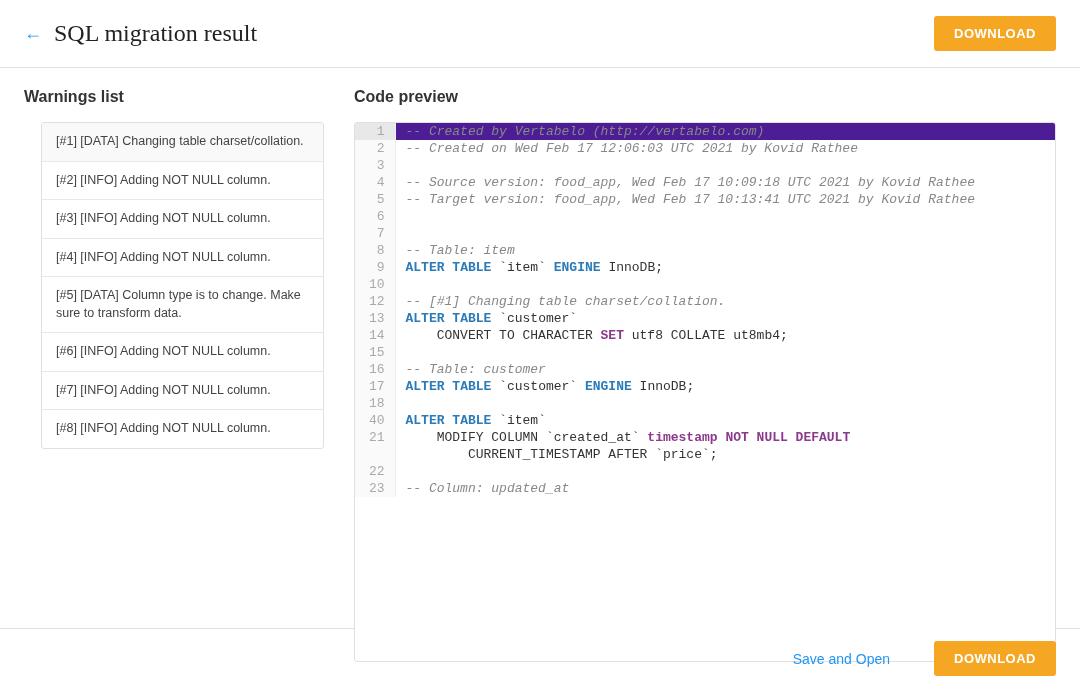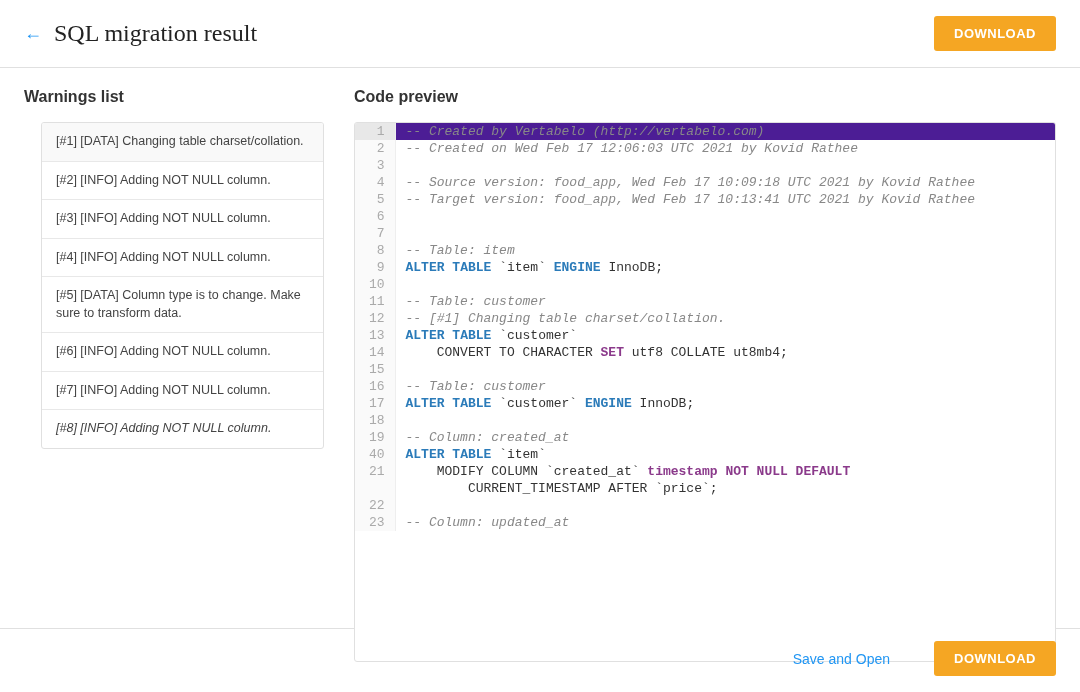--- a/index.html
+++ b/index.html
@@ -70,21 +70,20 @@
     }
     .warning-item {
       padding: 10px 14px;
       font-size: 12.5px;
       color: #444;
       border-bottom: 1px solid #e8e8e8;
       line-height: 1.4;
     }
     .warning-item:last-child {
       border-bottom: none;
-      font-style: italic;
     }
     .warning-item:first-child {
       background: #f9f9f9;
     }
     .code-panel {
       flex: 1;
       padding-top: 20px;
       padding-left: 10px;
     }
     .code-container {
@@ -221,24 +220,20 @@
           </tr>
           <tr class="line-row">
             <td class="line-num">9</td>
             <td class="line-code"><span class="kw-blue">ALTER</span> <span class="kw-blue">TABLE</span> `item` <span class="kw-blue">ENGINE</span> InnoDB;</td>
           </tr>
           <tr class="line-row">
             <td class="line-num">10</td>
             <td class="line-code"></td>
           </tr>
           <tr class="line-row">
-            <td class="line-num">11</td>
-            <td class="line-code"><span class="kw-comment">-- Table: customer</span></td>
-          </tr>
-          <tr class="line-row">
             <td class="line-num">12</td>
             <td class="line-code"><span class="kw-comment">-- [#1] Changing table charset/collation.</span></td>
           </tr>
           <tr class="line-row">
             <td class="line-num">13</td>
             <td class="line-code"><span class="kw-blue">ALTER</span> <span class="kw-blue">TABLE</span> `customer`</td>
           </tr>
           <tr class="line-row">
             <td class="line-num">14</td>
             <td class="line-code">    CONVERT TO CHARACTER <span class="kw-purple">SET</span> utf8 COLLATE ut8mb4;</td>
@@ -251,24 +246,20 @@
             <td class="line-num">16</td>
             <td class="line-code"><span class="kw-comment">-- Table: customer</span></td>
           </tr>
           <tr class="line-row">
             <td class="line-num">17</td>
             <td class="line-code"><span class="kw-blue">ALTER</span> <span class="kw-blue">TABLE</span> `customer` <span class="kw-blue">ENGINE</span> InnoDB;</td>
           </tr>
           <tr class="line-row">
             <td class="line-num">18</td>
             <td class="line-code"></td>
-          </tr>
-          <tr class="line-row">
-            <td class="line-num">19</td>
-            <td class="line-code"><span class="kw-comment">-- Column: created_at</span></td>
           </tr>
           <tr class="line-row">
             <td class="line-num">40</td>
             <td class="line-code"><span class="kw-blue">ALTER</span> <span class="kw-blue">TABLE</span> `item`</td>
           </tr>
           <tr class="line-row">
             <td class="line-num">21</td>
             <td class="line-code">    MODIFY COLUMN `created_at` <span class="kw-purple">timestamp</span> <span class="kw-purple">NOT NULL</span> <span class="kw-purple">DEFAULT</span></td>
           </tr>
           <tr class="line-row">

